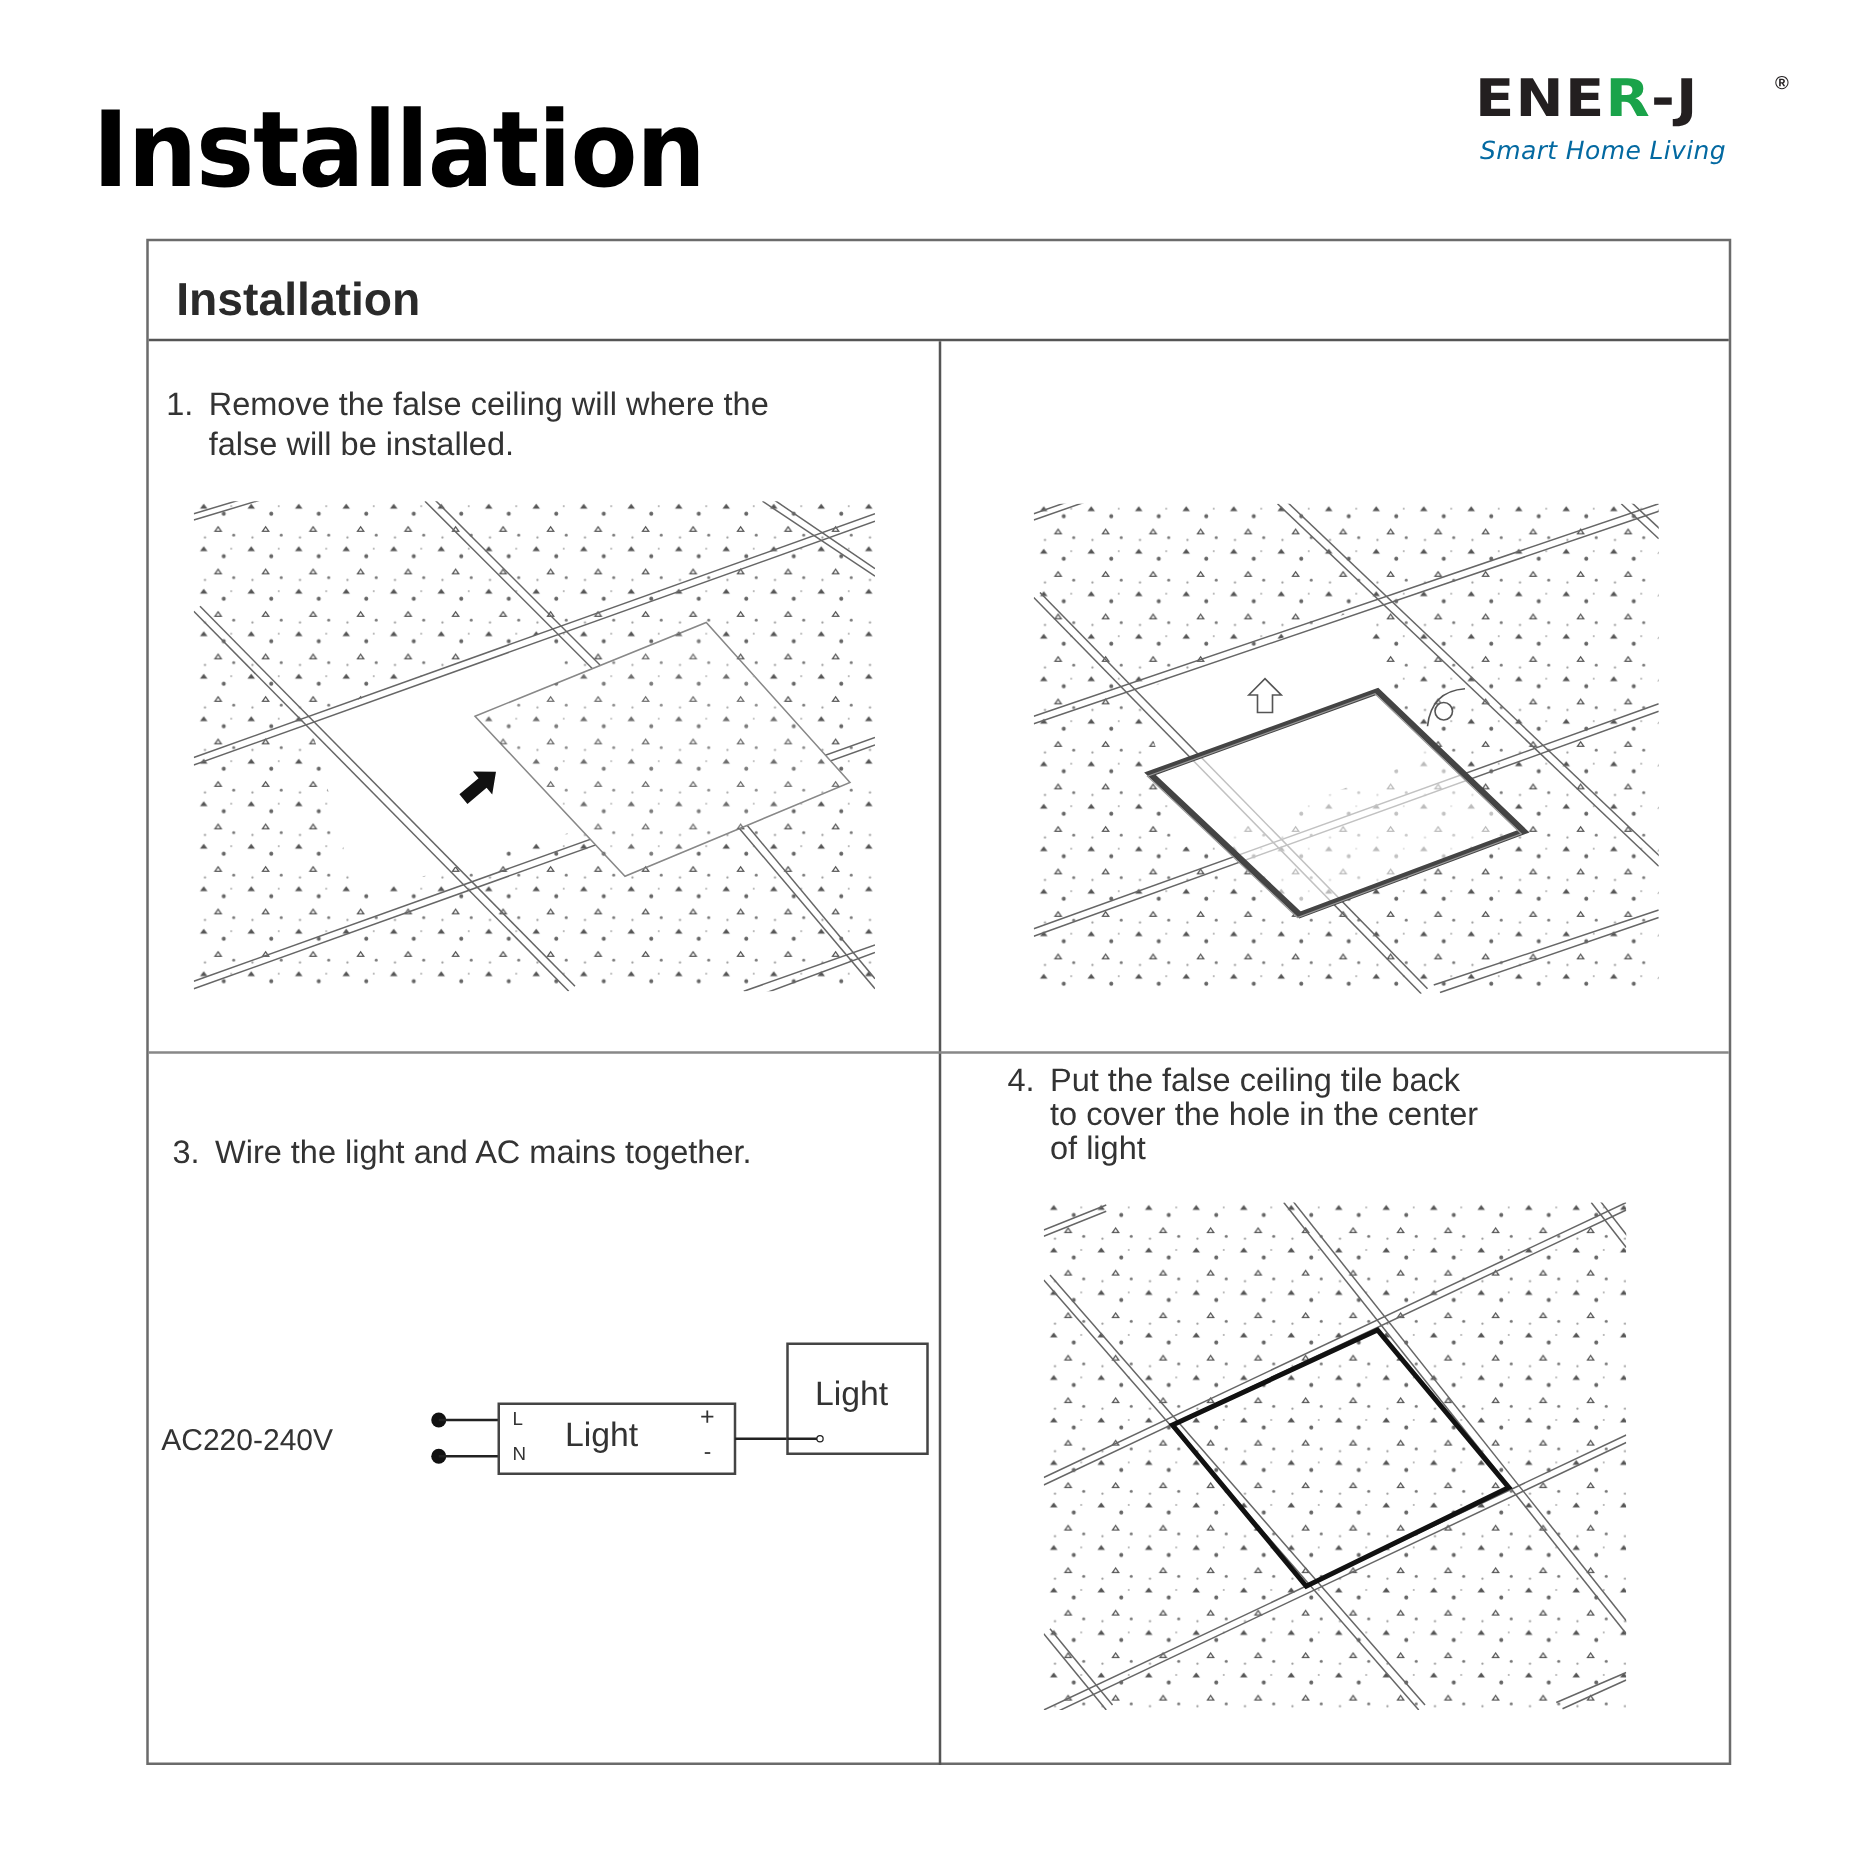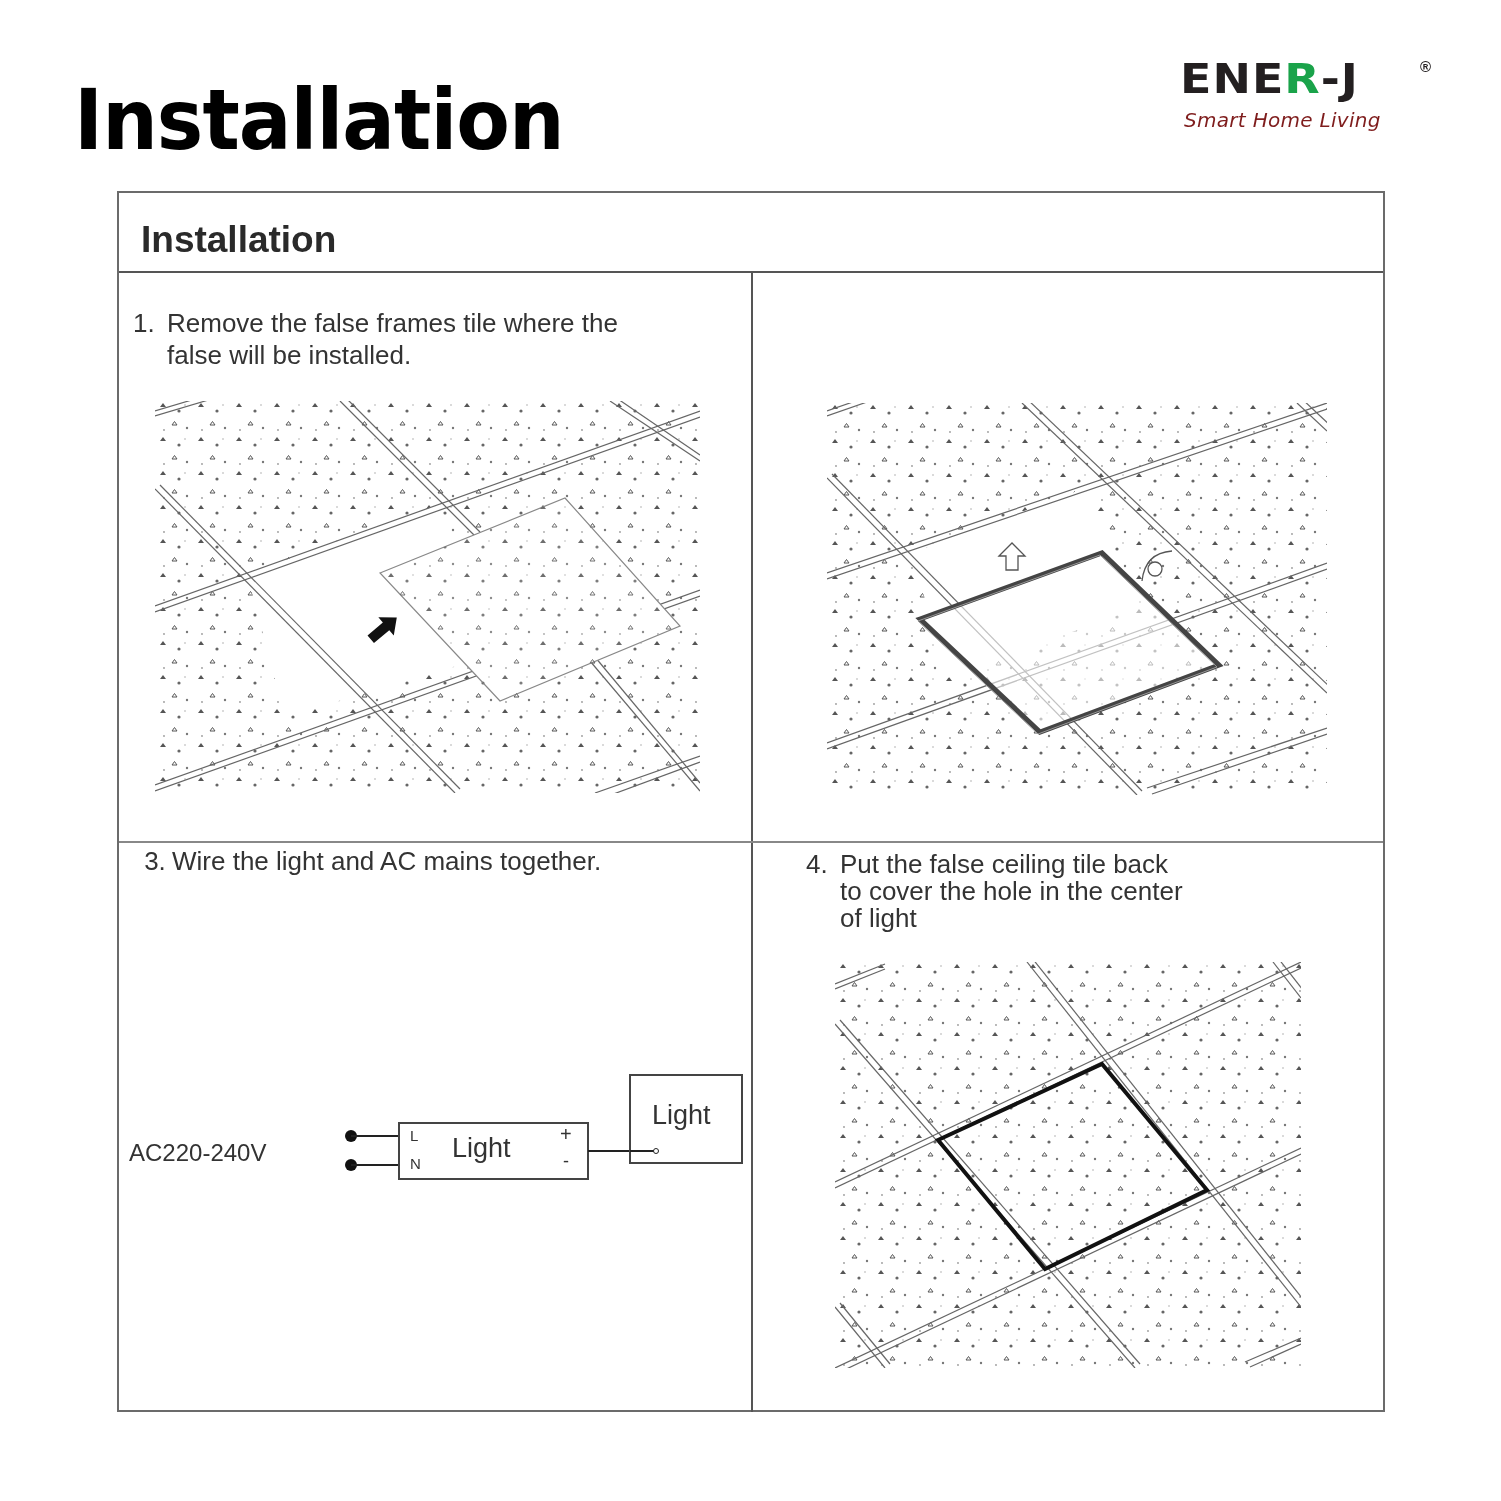--- a/index.html
+++ b/index.html
@@ -10,21 +10,21 @@
     position: absolute; left: 74px; top: 78px;
     font-family: "DejaVu Sans", sans-serif; font-weight: bold;
     font-size: 84px; letter-spacing: -1px; color: #000; line-height: 1;
     transform: scaleX(0.93); transform-origin: left top;
   }
 
   .logo { position: absolute; left: 1180px; top: 58px; width: 260px; height: 80px; }
   .logo-word { position: absolute; left: 0; top: 0; font-family: "DejaVu Sans", sans-serif; font-weight: bold; font-size: 46px; letter-spacing: 1px; color: #231f20; line-height: 1; transform: scaleY(0.9); transform-origin: left top; }
   .logo-word .g { color: #1aa34a; }
   .logo-reg { position: absolute; left: 240px; top: 0px; font-size: 15px; font-weight: bold; color: #231f20; }
-  .logo-tag { position: absolute; left: 4px; top: 50px; font-family: "DejaVu Sans", sans-serif; font-size: 20px; color: #7f1d1d; font-style: italic; letter-spacing: 0.3px; }
+  .logo-tag { position: absolute; left: 4px; top: 50px; font-family: "DejaVu Sans", sans-serif; font-size: 20px; color: #0369a1; font-style: italic; letter-spacing: 0.3px; }
 
   .frame { position: absolute; left: 117px; top: 191px; width: 1268px; height: 1221px; border: 2px solid #6b6b6b; }
   .frame-header { position: absolute; left: 0; top: 0; width: 100%; height: 80px; border-bottom: 2px solid #555; }
   .frame-title { position: absolute; left: 22px; top: 26px; font-family: "Liberation Sans", sans-serif; font-weight: bold; font-size: 37px; color: #2a2a2a; }
   .vdiv { position: absolute; left: 632px; top: 80px; width: 2px; height: 1139px; background: #555; }
   .hdiv { position: absolute; left: 0; top: 648px; width: 100%; height: 2px; background: #888; }
 
   .step-text { position: absolute; font-family: "Liberation Sans", sans-serif; font-size: 26px; color: #333; line-height: 32px; }
   .step-text .num { display: inline-block; width: 34px; }
   .step-text .indent { padding-left: 34px; display: block; }
@@ -44,26 +44,26 @@
 </div>
 
 <div class="frame">
   <div class="frame-header">
     <div class="frame-title">Installation</div>
   </div>
   <div class="vdiv"></div>
   <div class="hdiv"></div>
 
   <div class="step-text" style="left:14px; top:114px;">
-    <span class="num">1.</span><span>Remove the false frames tile where the</span>
+    <span class="num">1.</span><span>Remove the false ceiling will where the</span>
     <span class="indent">false will be installed.</span>
   </div>
 
 
-  <div class="step-text" style="left:19px; top:652px;text-align:center;">
+  <div class="step-text" style="left:19px; top:712px;">
     <span class="num">3.</span><span>Wire the light and AC mains together.</span>
   </div>
 
   <div class="step-text" style="left:670px; top:658px; line-height:27px;margin-left:17px;">
     <span class="num">4.</span><span>Put the false ceiling tile back</span>
     <span class="indent">to cover the hole in the center</span>
     <span class="indent">of light</span>
   </div>
 
   <svg class="illus" style="left:36px; top:208px;" width="545" height="392" viewBox="0 0 545 392">

